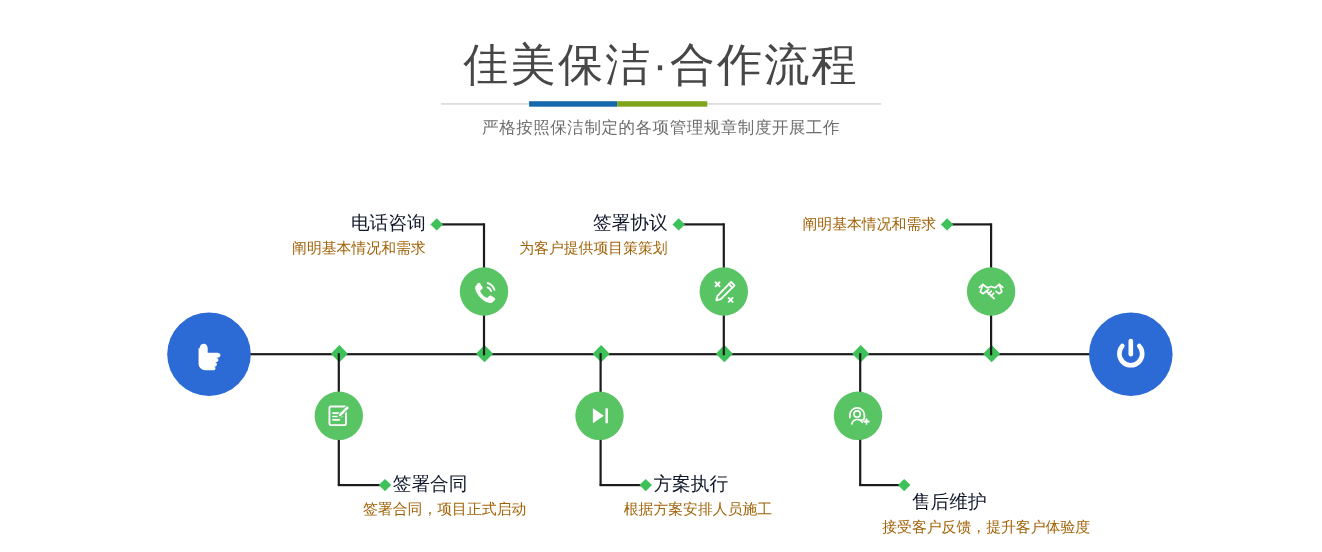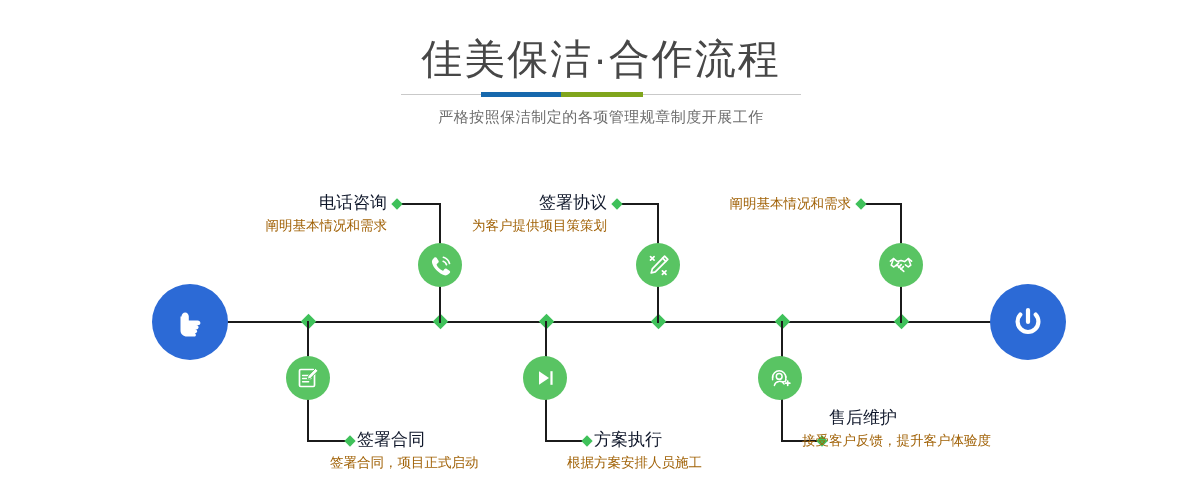--- a/index.html
+++ b/index.html
@@ -193,21 +193,21 @@
           <path d="M16.4 15.6 L13.9 18.3"></path>
         </g>
       </svg>
     </span>
   </div>
 
   <div class="diamond" style="left:777px;top:316px;"></div>
   <div class="vline" style="left:781px;top:321px;height:120px;"></div>
   <div class="hline" style="left:781px;top:440px;width:41px;"></div>
   <div class="tipdot" style="left:818px;top:437px;"></div>
-  <div class="lbl dn" style="left:829px;top:407px;width:280px;">
+  <div class="lbl dn" style="left:829px;top:446px;width:280px;">
     <div class="t">售后维护</div>
     <div class="s" style="margin-left:-27px;font-family:Liberation Serif, serif;">接受客户反馈，提升客户体验度</div>
   </div>
   <div class="node" style="left:758px;top:356px;">
     <span>
       <svg width="26" height="26" viewBox="0 0 26 26">
         <g stroke="#ffffff" stroke-width="1.5" fill="none" stroke-linecap="round" stroke-linejoin="round">
           <path d="M5.6 12.4 a6.6 6.6 0 0 1 13.2 0"></path>
           <path d="M5.6 11.6 v3.2 M18.8 11.6 v3.2"></path>
           <circle cx="12.2" cy="11.4" r="2.9"></circle>

